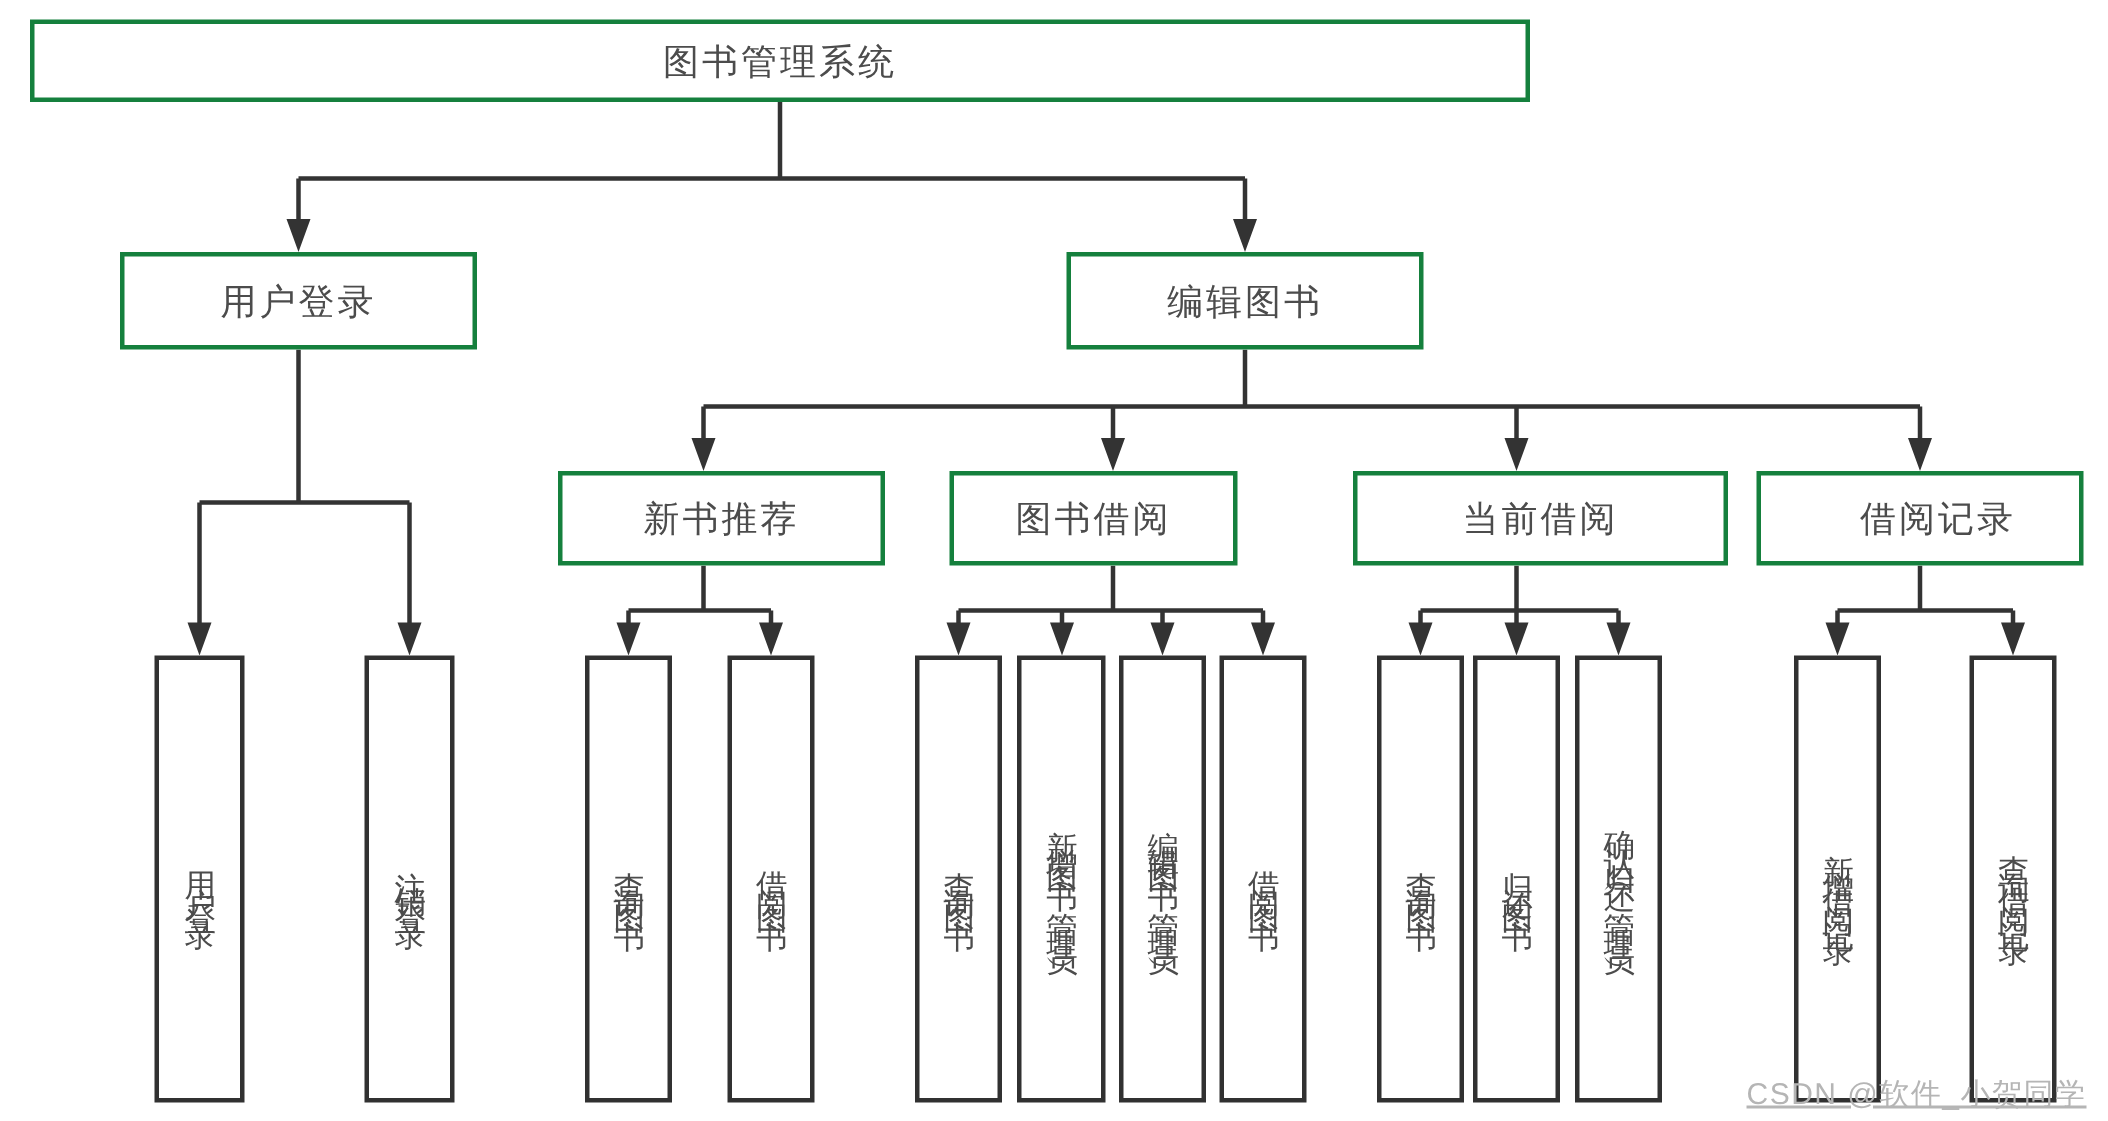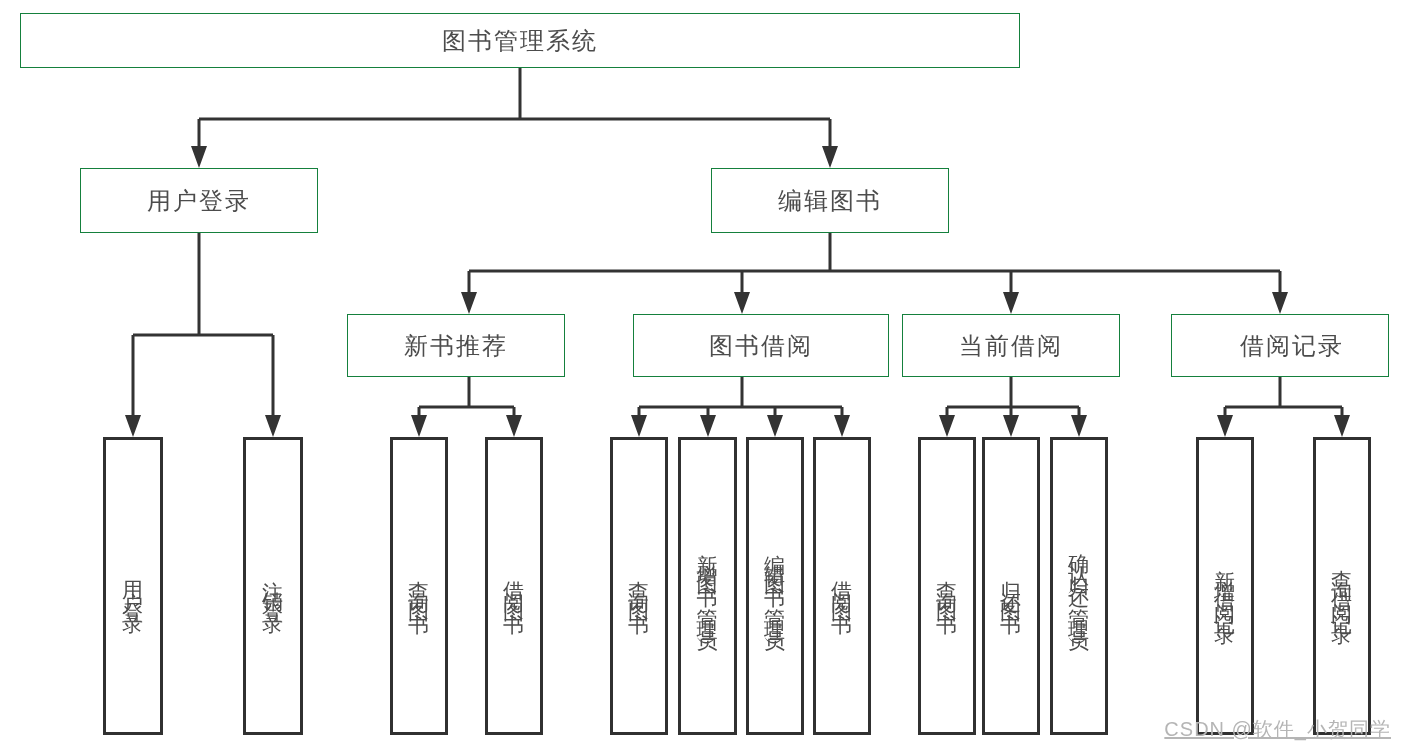--- a/index.html
+++ b/index.html
@@ -13,21 +13,21 @@
   }
   svg.wires {
     position: absolute;
     left: 0; top: 0;
     width: 1405px; height: 747px;
     z-index: 1;
   }
   .hbox {
     position: absolute;
     box-sizing: border-box;
-    border: 1px solid #15803d;
+    border: 3px solid #15803d;
     background: #ffffff;
     display: flex;
     align-items: center;
     justify-content: center;
     font-size: 24px;
     letter-spacing: 2px;
     color: #4c4c4c;
     z-index: 2;
   }
   .vbox {
@@ -85,23 +85,23 @@
          M631 415 L647 415 L639 437 Z M700 415 L716 415 L708 437 Z M767 415 L783 415 L775 437 Z M834 415 L850 415 L842 437 Z
          M939 415 L955 415 L947 437 Z M1003 415 L1019 415 L1011 437 Z M1071 415 L1087 415 L1079 437 Z
          M1217 415 L1233 415 L1225 437 Z M1334 415 L1350 415 L1342 437 Z"></path>
   </svg>
 
   <div class="hbox" style="left:20px; top:13px; width:1000px; height:55px;">图书管理系统</div>
 
   <div class="hbox" style="left:80px; top:168px; width:238px; height:65px;">用户登录</div>
   <div class="hbox" style="left:711px; top:168px; width:238px; height:65px;">编辑图书</div>
 
-  <div class="hbox" style="left:347px; top:314px; width:218px; height:63px;">新书推荐</div>
-  <div class="hbox" style="left:633px; top:314px; width:256px; height:63px;">图书借阅</div>
-  <div class="hbox" style="left:902px; top:314px; width:218px; height:63px;">当前借阅</div>
+  <div class="hbox" style="left:372px; top:314px; width:218px; height:63px;">新书推荐</div>
+  <div class="hbox" style="left:633px; top:314px; width:192px; height:63px;">图书借阅</div>
+  <div class="hbox" style="left:902px; top:314px; width:250px; height:63px;">当前借阅</div>
   <div class="hbox" style="left:1171px; top:314px; width:218px; height:63px;padding-left:24px;">借阅记录</div>
 
   <div class="vbox" style="left:103px; width:60px;">
       <span>用户登录</span>
     </div>
   <div class="vbox" style="left:243px; width:60px;">
       <span>注销登录</span>
     </div>
 
   <div class="vbox" style="left:390px; width:58px;">

